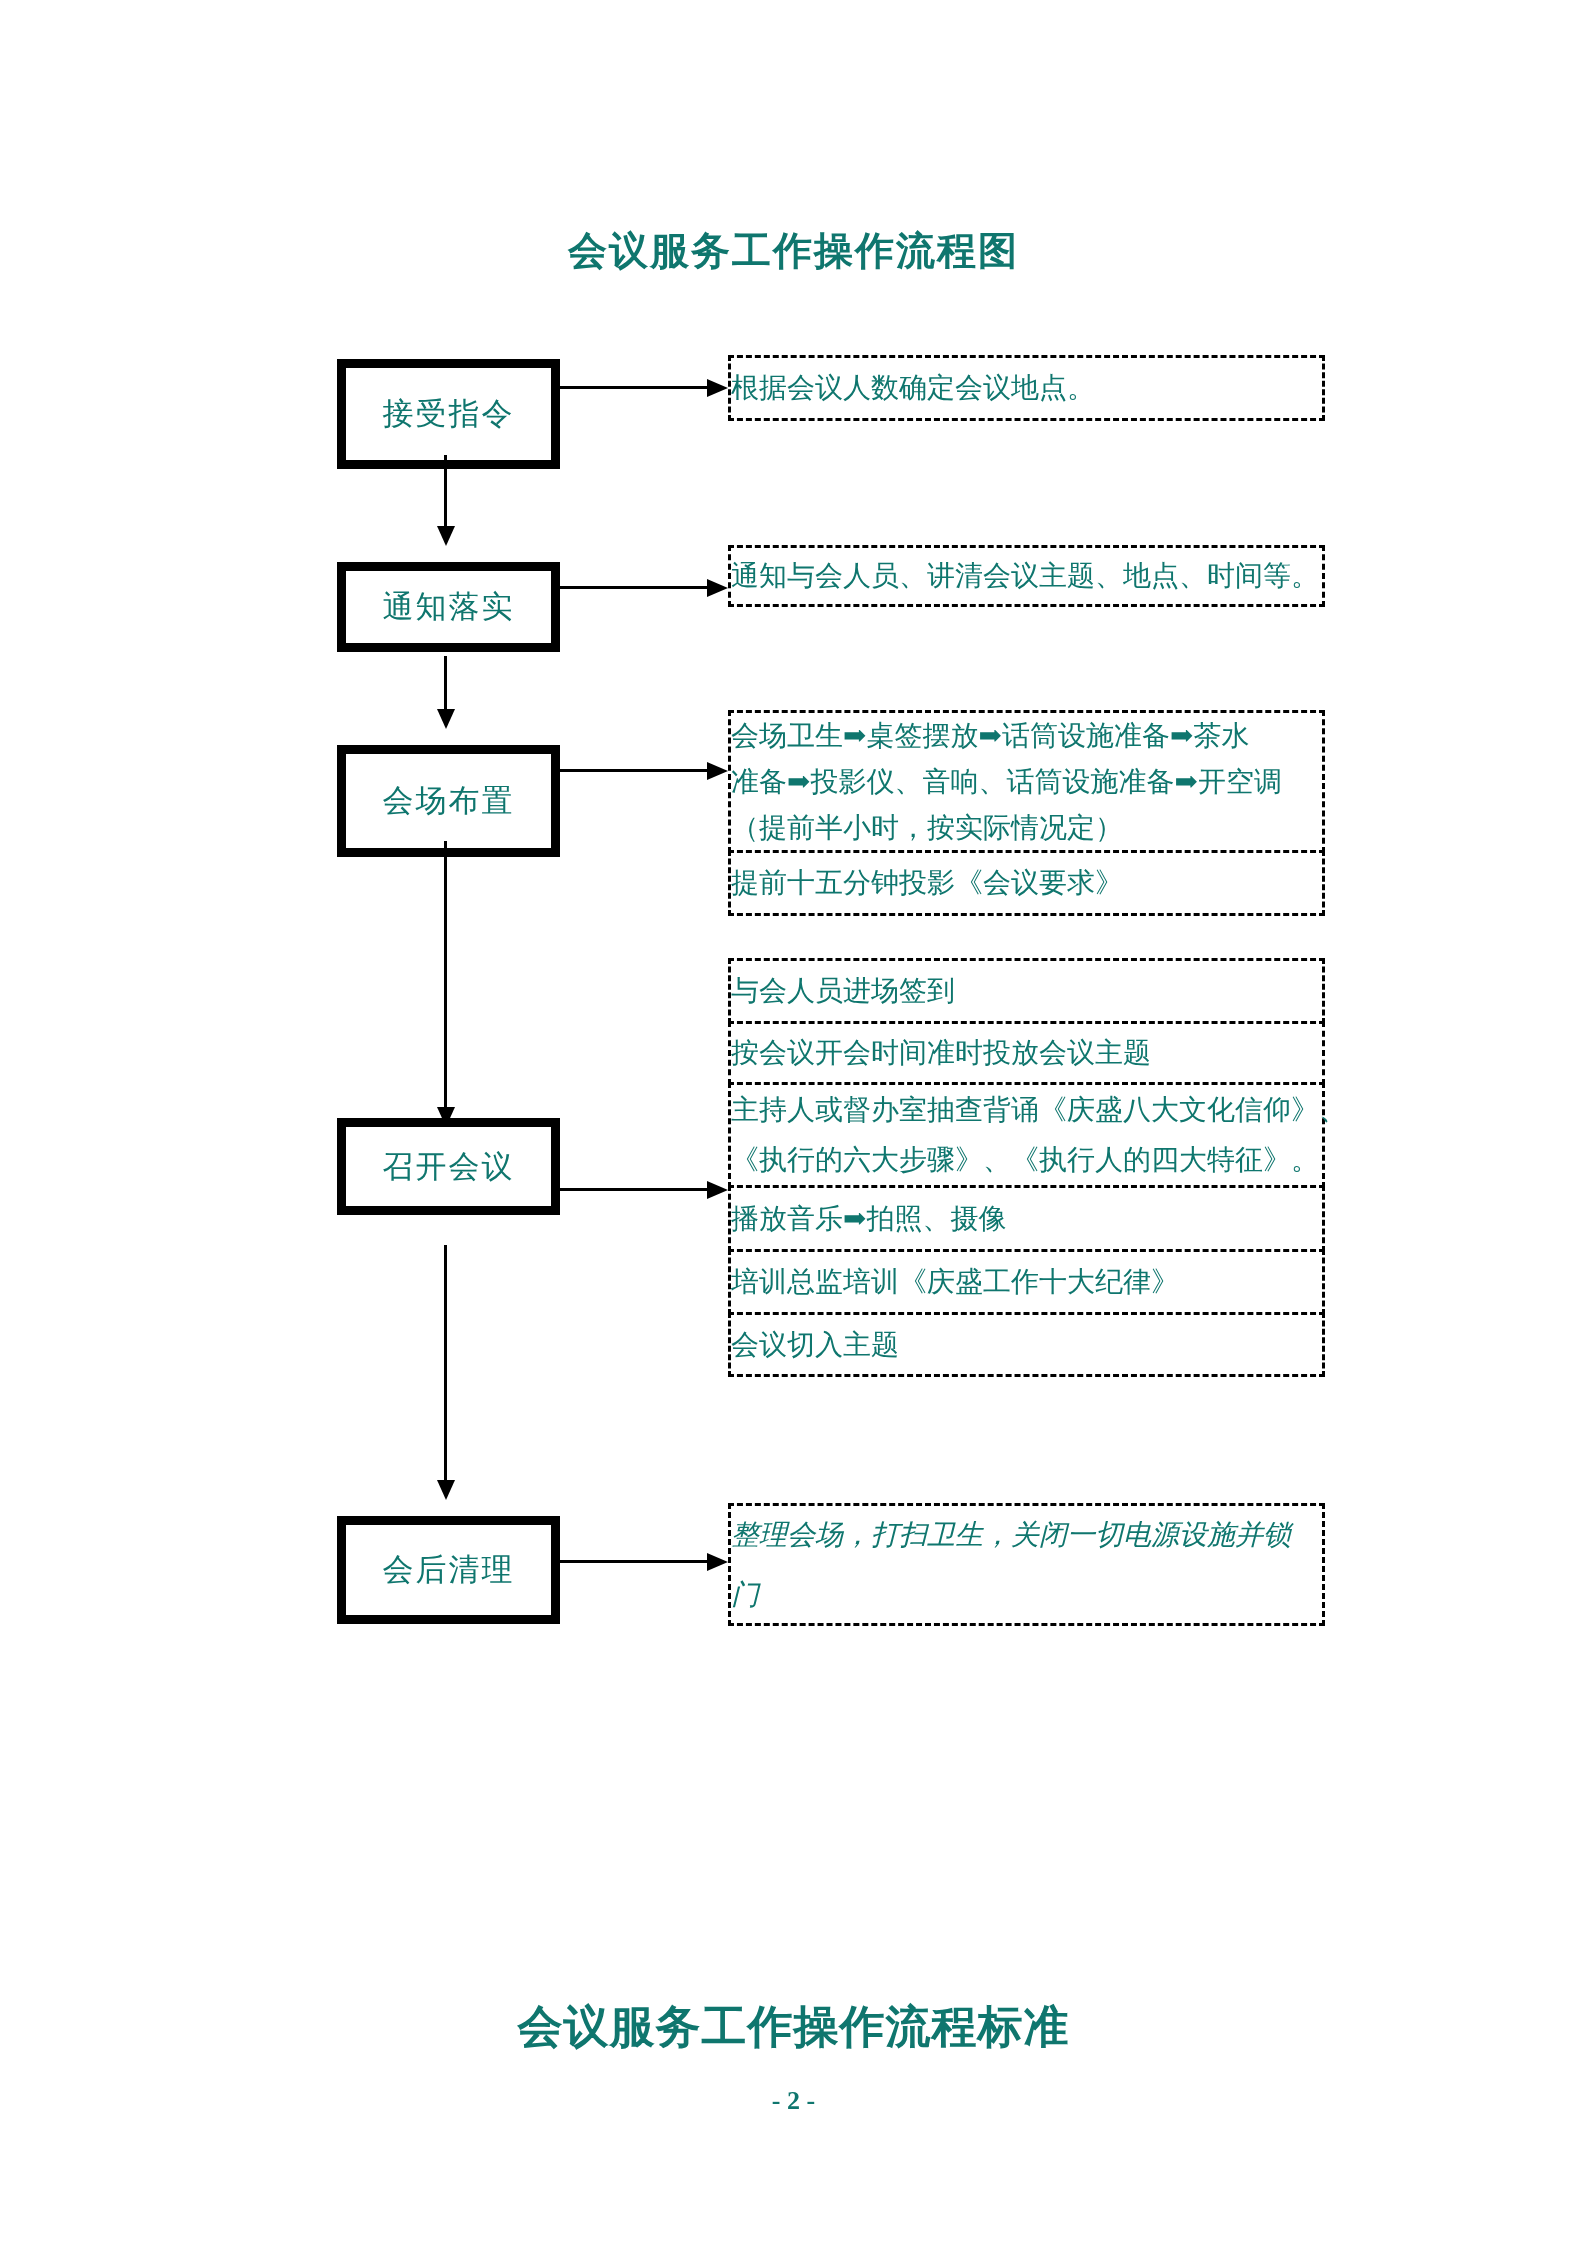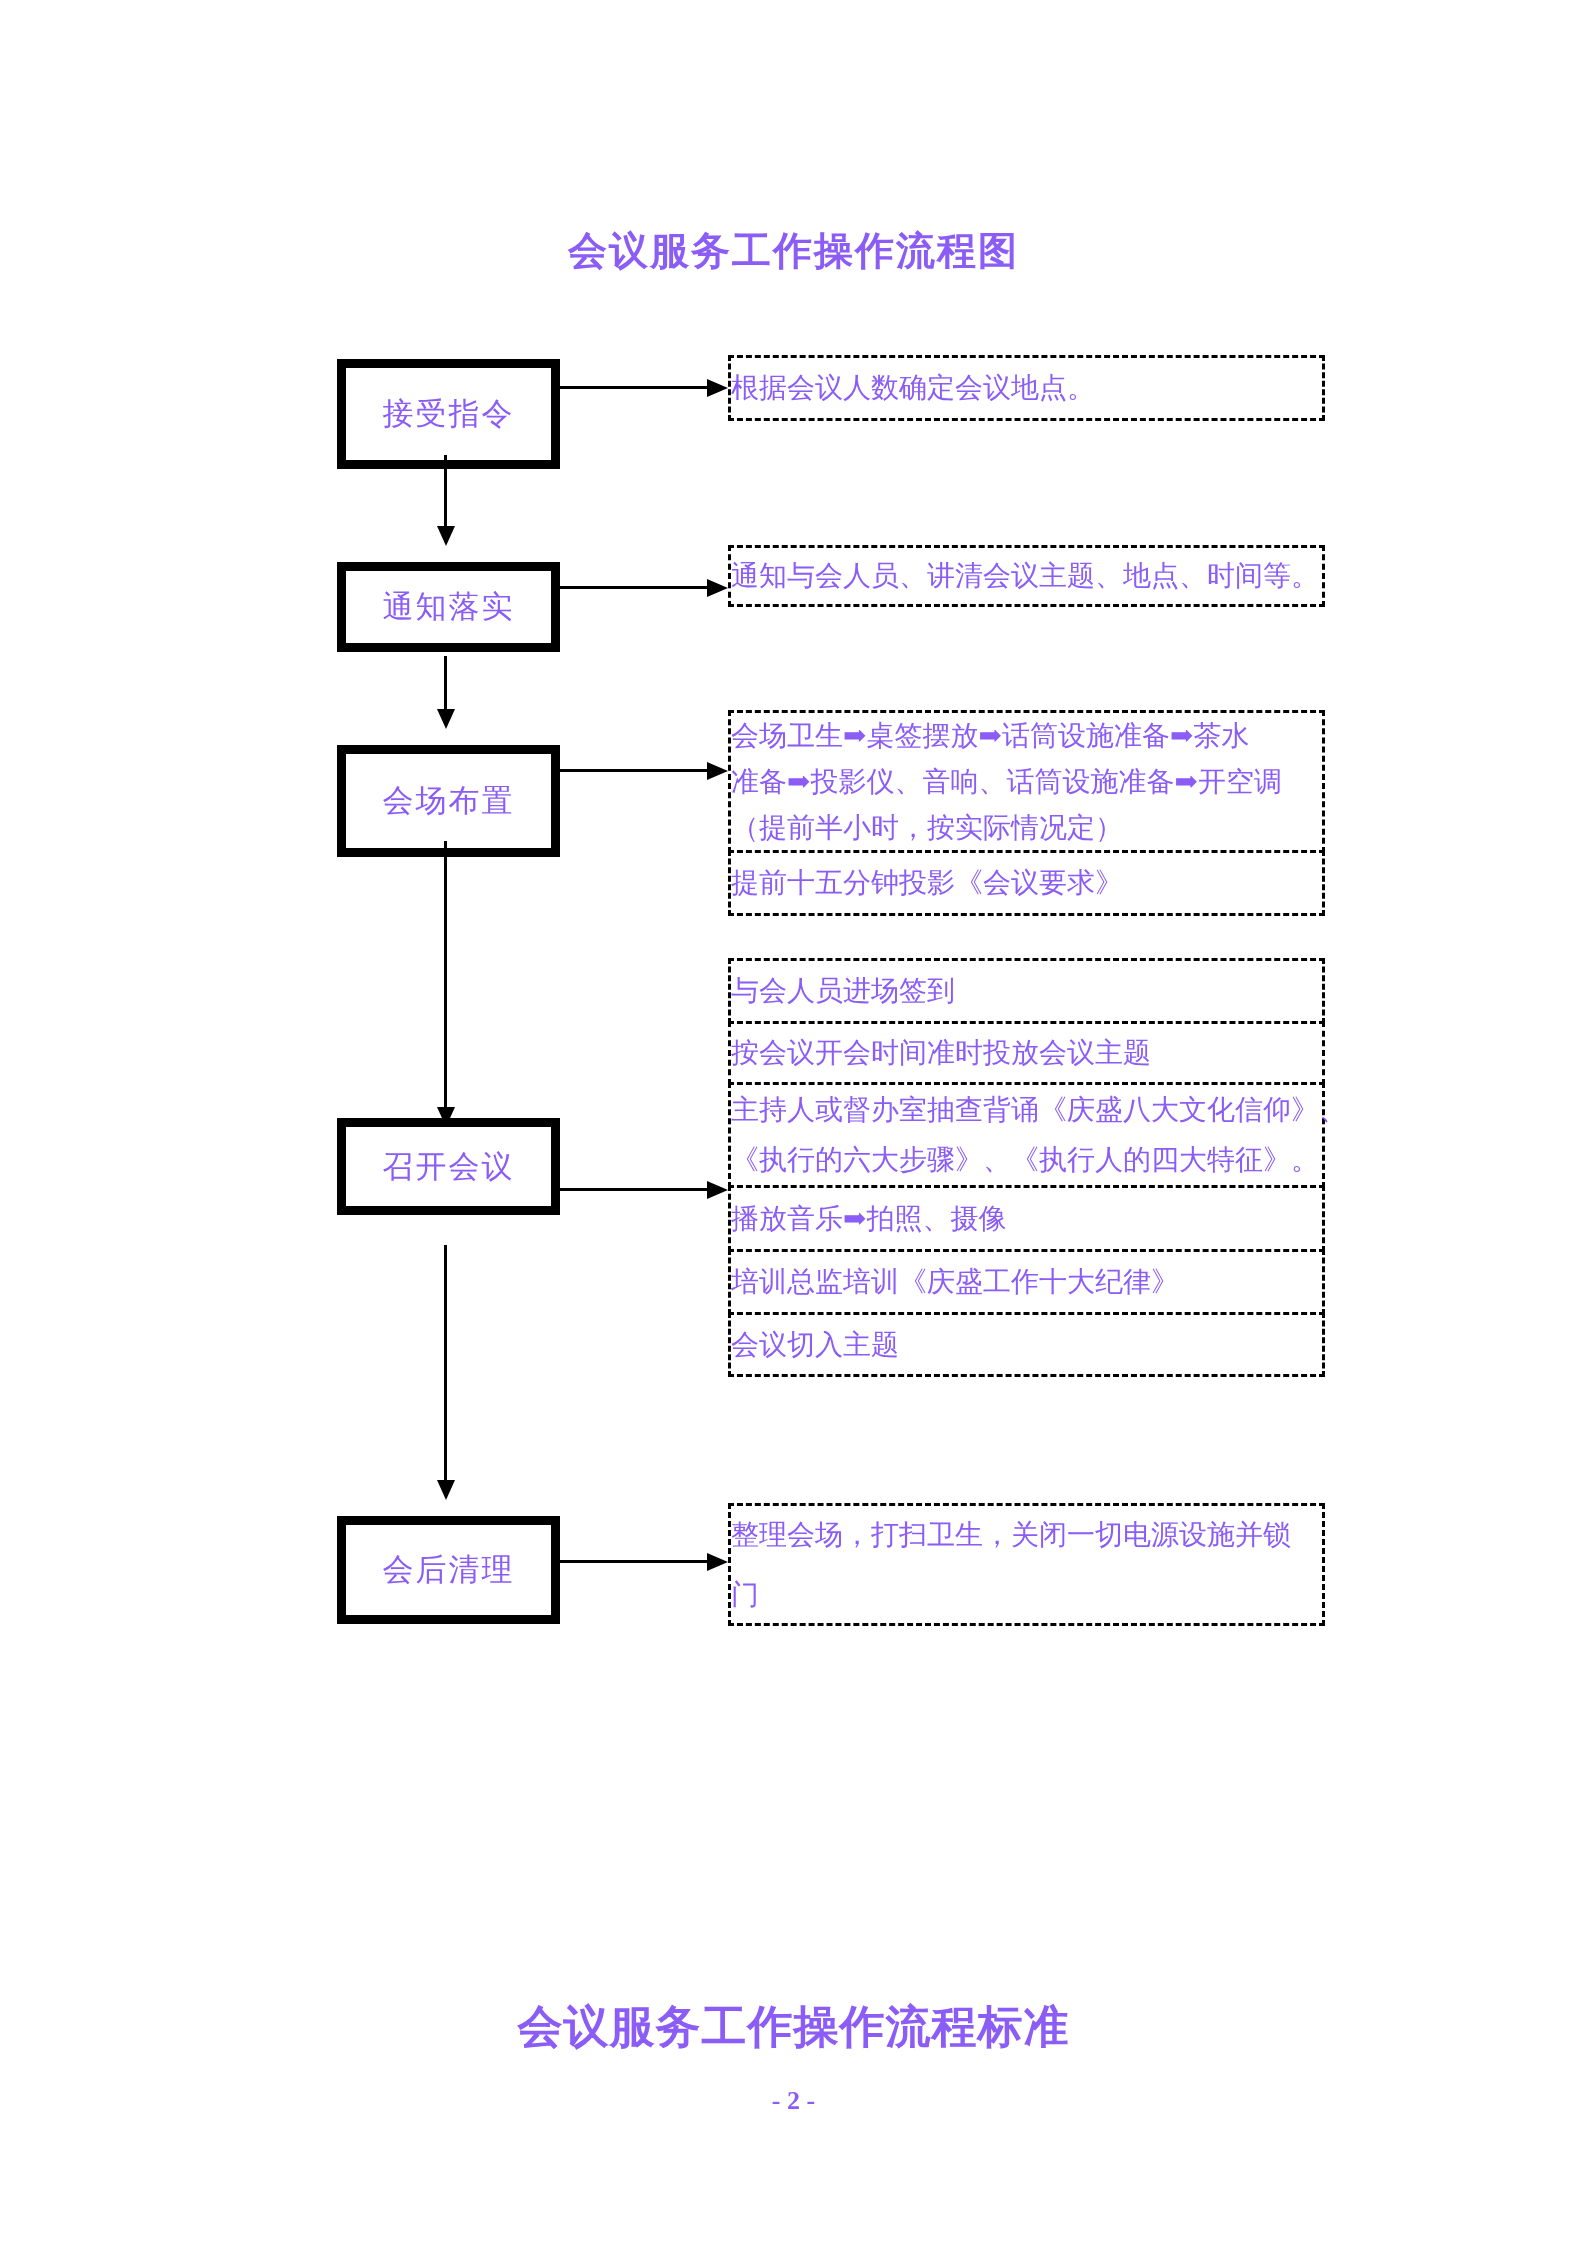--- a/index.html
+++ b/index.html
@@ -1,19 +1,19 @@
 <!DOCTYPE html>
 <html><head>
 <meta charset="utf-8">
 <style>
   * { margin:0; padding:0; box-sizing:border-box; }
   html,body { background:#ffffff; }
   .page {
     position:relative; width:1587px; height:2245px;
-    background:#ffffff; color:#8b5cf6; overflow:hidden;
+    background:#ffffff; color:#0f766e; overflow:hidden;
     font-family:"DejaVu Serif","Liberation Serif",serif;
   }
   .doc-title {
     position:absolute; left:0; top:228px; width:100%;
     text-align:center; font-weight:bold; font-size:39px; line-height:1.2;
     letter-spacing:2px;
     font-family:"DejaVu Sans","Liberation Sans",sans-serif;
   }
   .step {
     position:absolute; left:337px; width:223px;
@@ -39,21 +39,21 @@
     border-top:9px solid transparent; border-bottom:9px solid transparent;
   }
   .note {
     position:absolute; left:728px; width:597px;
     border:3px dashed #000; background:#fff;
     display:flex; flex-direction:column; justify-content:center;
     font-size:28px;
   }
   .nline { line-height:46px; white-space:nowrap; }
   .lh50 .nline { line-height:50px; }
-  .lh60 .nline { line-height:60px; }
+  .lh60 .nline { line-height:60px;font-style:italic; }
   .sec-title {
     position:absolute; left:0; top:2002px; width:100%;
     text-align:center; font-weight:bold; font-size:45px; line-height:1.15;
     letter-spacing:1px;
     font-family:Liberation Serif, serif;
   }
   .page-num {
     position:absolute; left:0; top:2086px; width:100%;
     text-align:center; font-weight:bold; font-size:26px;
     font-family:"Liberation Serif","DejaVu Serif",serif;

